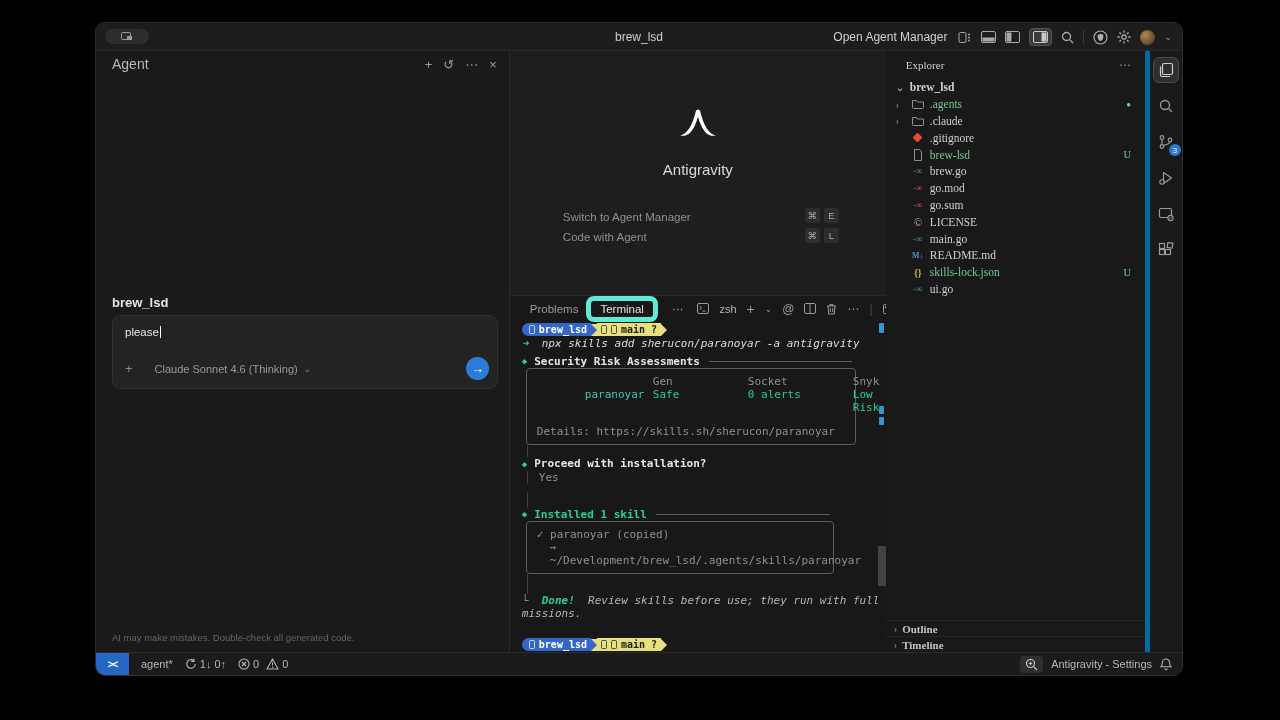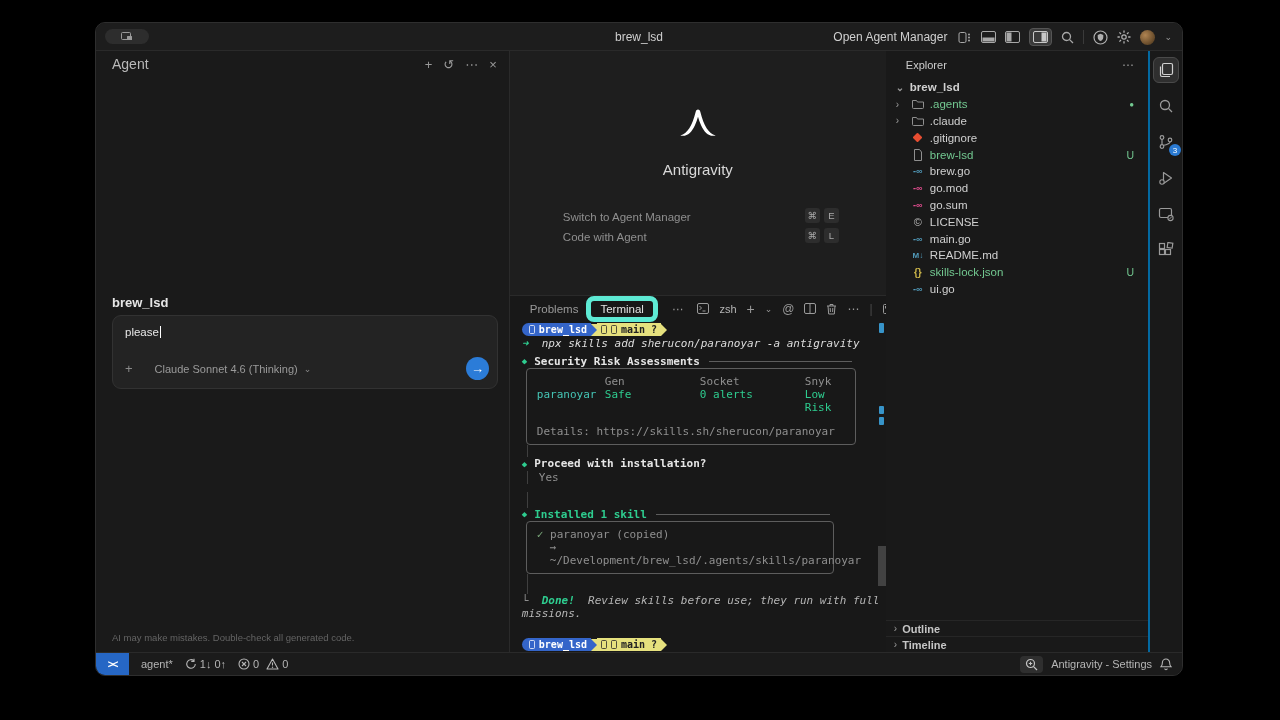--- a/index.html
+++ b/index.html
@@ -22,21 +22,21 @@
   .ibox-active { background:#3a3a3a; border:1px solid #555; border-radius:4px; padding:2px 3px; }
   .tb-sep { width:1px; height:14px; background:#3a3a3a; }
   .avatar { width:15px; height:15px; border-radius:50%;
             background:radial-gradient(circle at 35% 35%, #b08452, #5f4526 75%); }
   .chev-sm { color:#9a9a9a; font-size:9px; }
 
   
   .body { position:absolute; top:28px; left:0; right:0; bottom:23px; display:flex; }
   .agent-panel { width:415px; background:#1a1a1a; border-right:1px solid #2a2a2a; position:relative; }
   .center-col { width:376px; display:flex; flex-direction:column; }
-  .explorer { width:265px; background:#191919; border-right:2px solid #0369a1; position:relative; }
+  .explorer { width:265px; background:#191919; border-right:5px solid #0369a1; position:relative;font-family:Liberation Serif, serif; }
   .activitybar { width:32px; background:#191919; display:flex; flex-direction:column; align-items:center; padding-top:6px; gap:10px; }
 
   
   .ap-header { height:26px; display:flex; align-items:center; padding:0 12px 0 16px; }
   .ap-header .t { color:#b9b9b9; font-size:14px; }
   .ap-icons { margin-left:auto; display:flex; gap:11px; color:#9a9a9a; font-size:13px; }
   .ap-session { position:absolute; left:16px; top:244px; color:#e6e6e6; font-size:13px; font-weight:700; }
   .ap-card { position:absolute; left:16px; top:264px; width:386px; height:74px; background:#232323;
              border:1px solid #323232; border-radius:9px; padding:9px 12px; }
   .ap-input { color:#e8e8e8; font-size:11.5px; }
@@ -82,21 +82,21 @@
   .green { color:#2ecc8f; }
   .teal { color:#45c5b5; }
   .dim { color:#8f8f8f; }
   .bold { font-weight:700; color:#e6e6e6; }
   .diamond { color:#2ecc8f; font-size:9px; margin-right:7px; }
   .sec-title { display:flex; align-items:center; margin-top:5px; }
   .rule { flex:1; height:1px; background:#5d5d5d; margin-left:9px; }
   .w322 { width:330px; }
   .w300 { width:308px; }
   .tbox { border:1px solid #5d5d5d; border-radius:4px; margin-left:4px; padding:6px 10px; }
-  .riskgrid { display:grid; grid-template-columns:68px 95px 105px 1fr; }
+  .riskgrid { display:grid; grid-template-columns:68px 95px 105px 1fr;margin-left:48px; }
   .vline { width:1px; height:12px; background:#3f3f3f; margin-left:5px; }
   .indent { border-left:1px solid #3f3f3f; margin-left:5px; padding-left:11px; }
   .cursor-block { display:inline-block; width:6px; height:11px; border:1px solid #cfcfcf; vertical-align:-2px; }
   .ruler-mark { position:absolute; width:5px; border-radius:1px; background:#3794c9; right:2px; }
   .scroll-thumb { position:absolute; right:0; width:8px; height:40px; background:#424242; }
 
   
   .xp-header { height:28px; display:flex; align-items:center; padding:0 14px 0 20px; }
   .xp-header .t { color:#cccccc; font-size:11px; }
   .xp-header .dots { margin-left:auto; color:#9a9a9a; }

